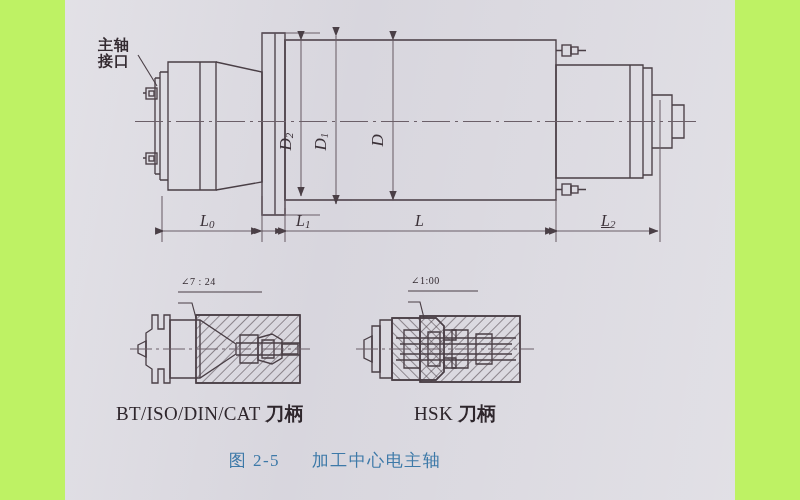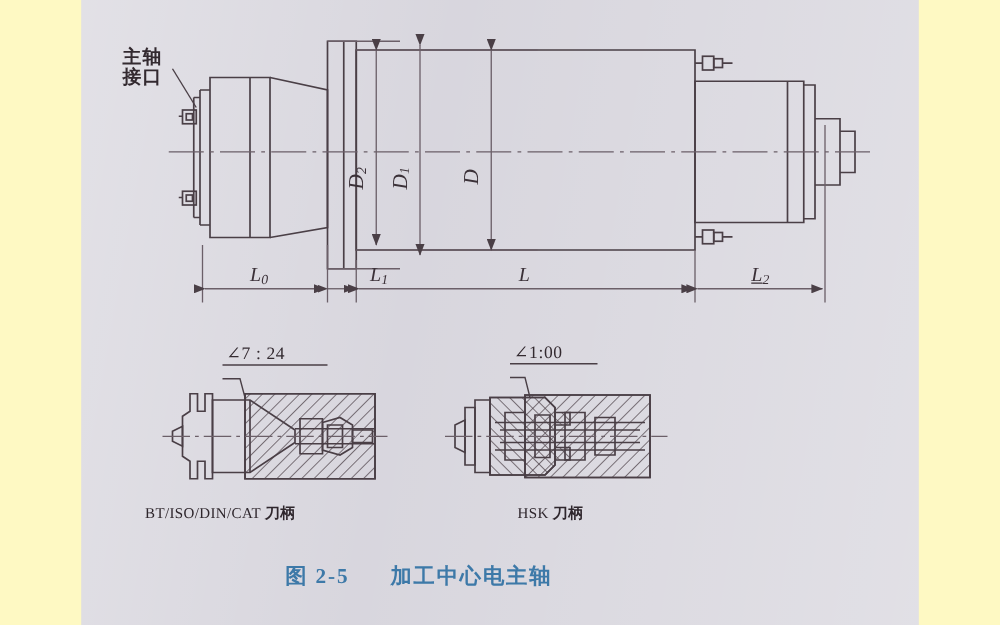--- a/index.html
+++ b/index.html
@@ -1,19 +1,19 @@
 <!DOCTYPE html>
 <html><head>
 <meta charset="utf-8">
 <style>
   html,body{margin:0;padding:0;background:#ffffff;}
   body{width:800px;height:500px;overflow:hidden;
        font-family:"Liberation Serif","DejaVu Serif",serif;}
 
-  #page{position:relative;width:800px;height:500px;background:#fef9c3;}
+  #page{position:relative;width:800px;height:500px;background:#bef264;}
 
   
   #scan{position:absolute;left:65px;top:0;width:670px;height:500px;
         background:#d6d4dc;}
   #scan:after{content:"";position:absolute;inset:0;
         background:linear-gradient(100deg,rgba(255,255,255,.30),rgba(255,255,255,.05) 40%,rgba(255,255,255,.28));
         pointer-events:none;}
 
   #art{position:absolute;left:0;top:0;width:800px;height:500px;}
 
@@ -24,31 +24,31 @@
            font-size:15px;font-weight:700;letter-spacing:1px;color:#332a30;}
   #callout span{display:block;}
 
   
   .dim-v{font-style:italic;font-size:17px;transform:rotate(-90deg);
          transform-origin:left bottom;color:#3b3138;}
   .dim-h{font-style:italic;font-size:16px;color:#3b3138;text-align:center;}
   .sub{font-size:11px;font-style:italic;vertical-align:-2px;}
 
   
-  .taper{font-size:14px;color:#332a30;letter-spacing:.5px;text-align:center;}
-
-  
-  .holder-cap{font-size:12px;color:#2e262c;letter-spacing:.3px;
+  .taper{font-size:10px;color:#332a30;letter-spacing:.5px;text-align:center;}
+
+  
+  .holder-cap{font-size:19px;color:#2e262c;letter-spacing:.3px;
               font-family:"Liberation Serif","DejaVu Serif",serif;}
   .holder-cap .cjk{font-family:"DejaVu Sans","Liberation Sans",sans-serif;font-weight:600;}
 
   
   #figcap{left:0;top:452px;width:670px;text-align:center;
           font-family:"DejaVu Sans","Liberation Sans",sans-serif;
-          font-size:17px;font-weight:700;color:#3d79a8;letter-spacing:1.5px;}
+          font-size:17px;font-weight:400;color:#3d79a8;letter-spacing:1.5px;}
   #figcap .num{font-family:"Liberation Serif","DejaVu Serif",serif;}
 </style>
 </head>
 <body>
 
 <div id="page">
 
   <div id="scan"></div>
 
   <svg id="art" viewBox="0 0 800 500">

